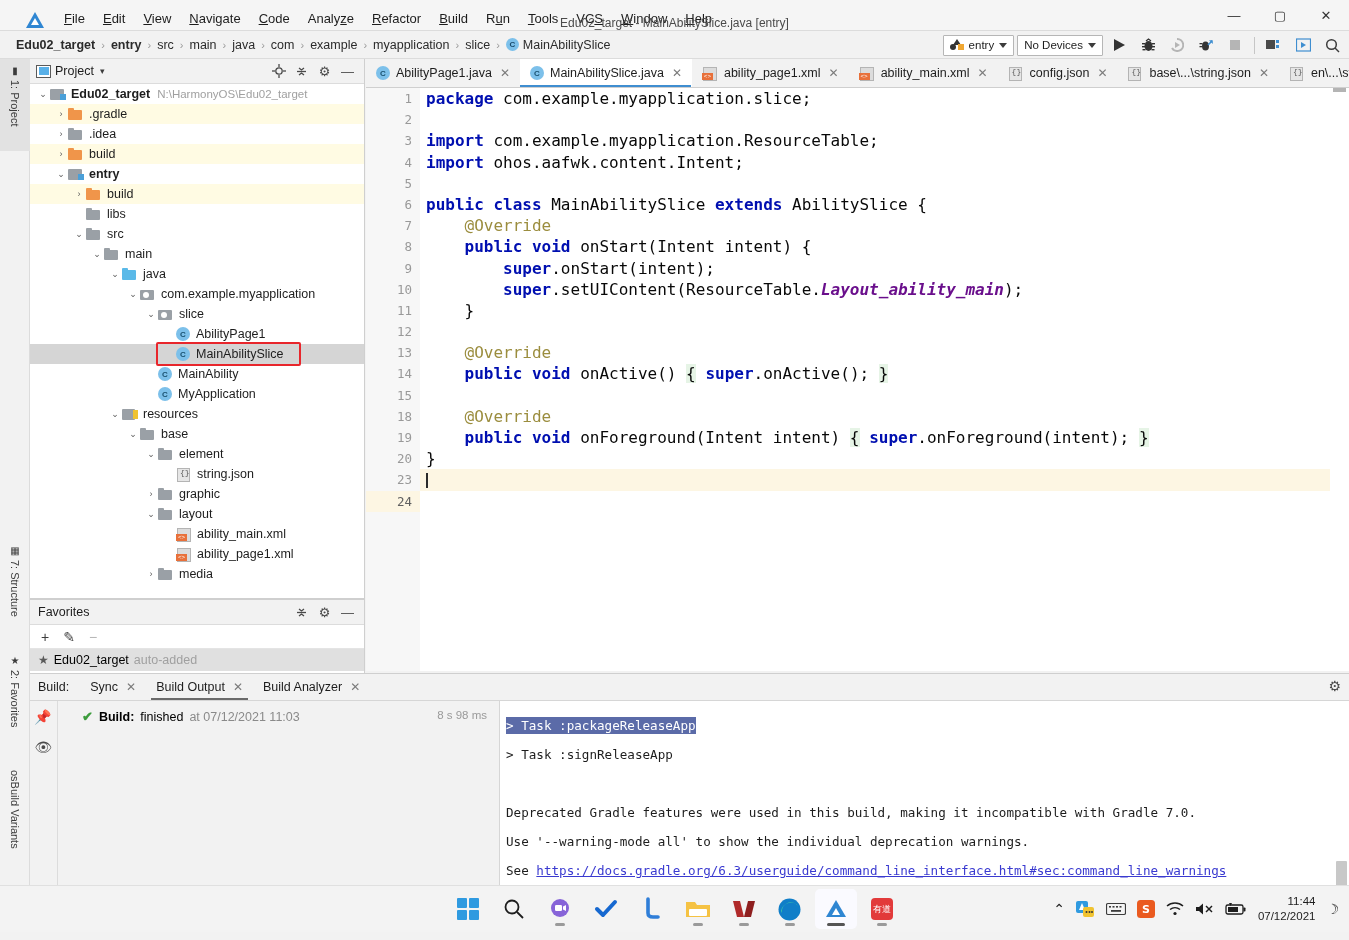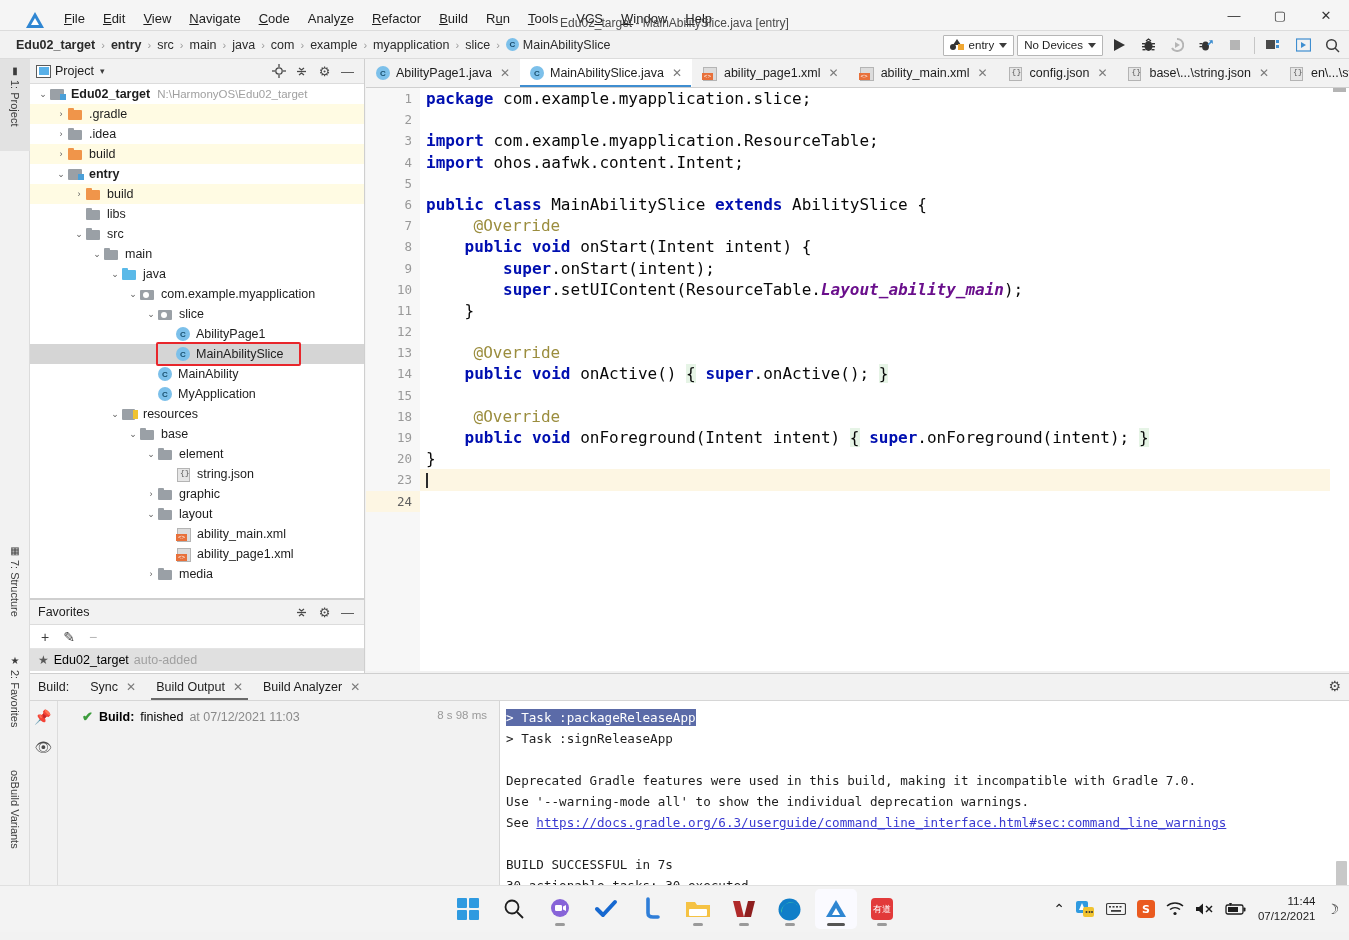--- a/index.html
+++ b/index.html
@@ -289,21 +289,21 @@
     border:1px solid #b0b0b0; background:#fff; color:#777;
     font-size:8px; line-height:7px; text-align:center;
     font-family:"DejaVu Sans Mono", monospace;
   }
   .cline {
     height: 21.2px; line-height: 21.2px; white-space: pre; padding-left: 6px;
     color: #080808;
   }
   .cline.cur { background:#fdf6e3; }
   .kw { color:#000fb0; font-weight:bold; }
-  .ann { color:#9b8d3e;margin-left:9px; }
+  .ann { color:#9b8d3e; }
   .fld { color:#6a0f8c; font-style: italic; font-weight: bold; }
   .brc { background:#e6f4e6; }
   .caretbar {
     display:inline-block; width:1.5px; height:15px; background:#2b2b2b;
     vertical-align:-3px;
   }
   .escroll {
     position:absolute; right:0; top:0; width:19px; bottom:0; background:#fff;
     border-left: 0;
   }
@@ -340,21 +340,21 @@
     display:flex; align-items:center; gap:6px; padding:8px 10px 0 24px; font-size:12.5px;
   }
   .bres .chk { color:#3c9c3c; font-size:13px; font-weight:bold; }
   .bres .dim { color:#8a8a8a; }
   .btime { position:absolute; right:12px; top:8px; font-size:11.5px; color:#9a9a9a; }
   .bp-right {
     flex: 1; background:#fff; position:relative; overflow:hidden;
     font-family:"DejaVu Sans Mono", monospace; font-size:12.6px; color:#1d1d1d;
     padding: 6px 0 0 6px;
   }
-  .oline { height:21px; line-height:21px; white-space:pre; }
+  .oline { height:21px; line-height:21px; white-space:pre;margin-top:8px; }
   .oline .hl { background:#5b6ba8; color:#fff; padding: 1px 0; }
   .oline a { color:#3a3ad0; }
   .out-scroll { position:absolute; right:2px; bottom:2px; width:11px; height:30px; background:#c8c8c8; border-radius:1px; }
 
   
   .taskbar {
     position: absolute; left:0; bottom:8px; width:1349px; height:47px;
     background:#f3f3f3; border-top:1px solid #e0e0e0;
     display:flex; align-items:center;
   }

